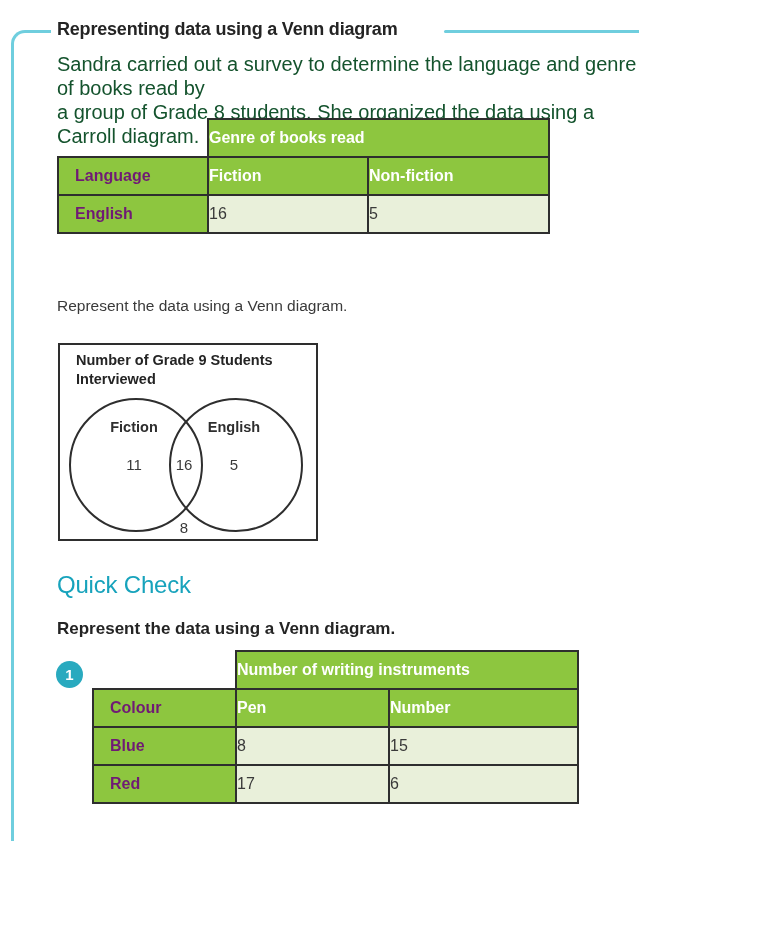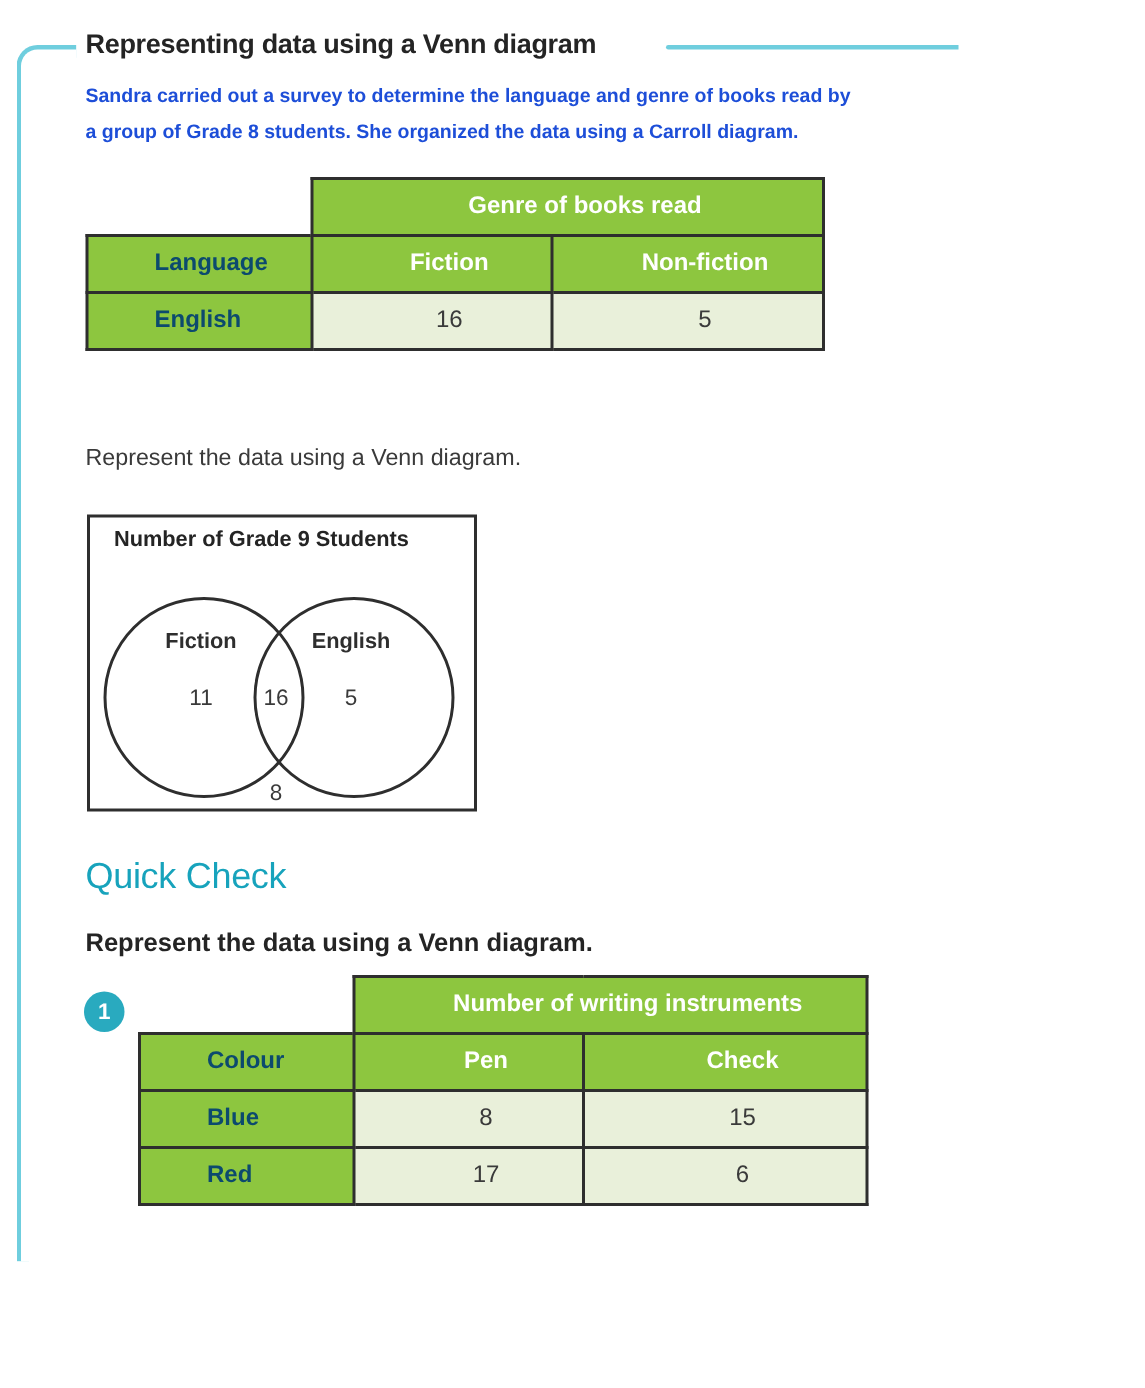--- a/index.html
+++ b/index.html
@@ -36,43 +36,40 @@
   .lesson-title {
     position: absolute;
     left: 57px; top: 19px;
     font-size: 18px; font-weight: 700;
     color: #242424;
     letter-spacing: -0.2px;
   }
   .intro {
     position: absolute;
     left: 57px; top: 52px;
-    font-size: 13px;
+    font-size: 20px;
     line-height: 24px;
-    color: #1d4ed8;
-    font-weight: bold;
+    color: #14532d;
   }
 
   
   table.gtable {
     position: absolute;
     border-collapse: collapse;
     font-size: 16px;
   }
   .gtable td {
     border: 2px solid #2e2e2e;
     height: 36px;
-    text-align: center;
     vertical-align: middle;
-    padding-left: 23px;
   }
   .gtable td.corner { border: none; background: transparent; }
   .gtable td.head   { background: #8dc63f; color: #ffffff; font-weight: 700; }
-  .gtable td.rowhead{ background: #8dc63f; color: #0c4a6e; font-weight: 700;
-                      text-align: left; padding-left: 44px; }
+  .gtable td.rowhead{ background: #8dc63f; color: #701a75; font-weight: 700;
+                      text-align: left; padding-left: 16px; }
   .gtable td.val    { background: #e9f0da; color: #3a3a3a; }
 
   .t1 { left: 57px; top: 118px; }
   .t2 { left: 92px; top: 650px; }
 
   .venn-instruction {
     position: absolute;
     left: 57px; top: 297px;
     font-size: 15.5px;
     color: #3a3a3a;
@@ -173,20 +170,21 @@
       <circle cx="176" cy="120" r="66"></circle>
       <text class="vlabel" x="74" y="87">Fiction</text>
       <text class="vlabel" x="174" y="87">English</text>
       <text x="74" y="125">11</text>
       <text x="124" y="125">16</text>
       <text x="174" y="125">5</text>
       <text x="124" y="188">8</text>
     </svg>
     <div class="venn-title">
       <div>Number of Grade 9 Students</div>
+      <div>Interviewed</div>
     </div>
   </div>
 
   <div class="qc-heading">Quick Check</div>
   <div class="qc-instruction">Represent the data using a Venn diagram.</div>
 
   <div class="item-badge">1</div>
 
   <table class="gtable t2">
     <colgroup>
@@ -195,21 +193,21 @@
         <col style="width:189px">
       </colgroup>
     <tbody>
       <tr>
         <td class="corner"></td>
         <td class="head" colspan="2">Number of writing instruments</td>
       </tr>
       <tr>
         <td class="rowhead">Colour</td>
         <td class="head">Pen</td>
-        <td class="head">Check</td>
+        <td class="head">Number</td>
       </tr>
       <tr>
         <td class="rowhead">Blue</td>
         <td class="val">8</td>
         <td class="val">15</td>
       </tr>
       <tr>
         <td class="rowhead">Red</td>
         <td class="val">17</td>
         <td class="val">6</td>

